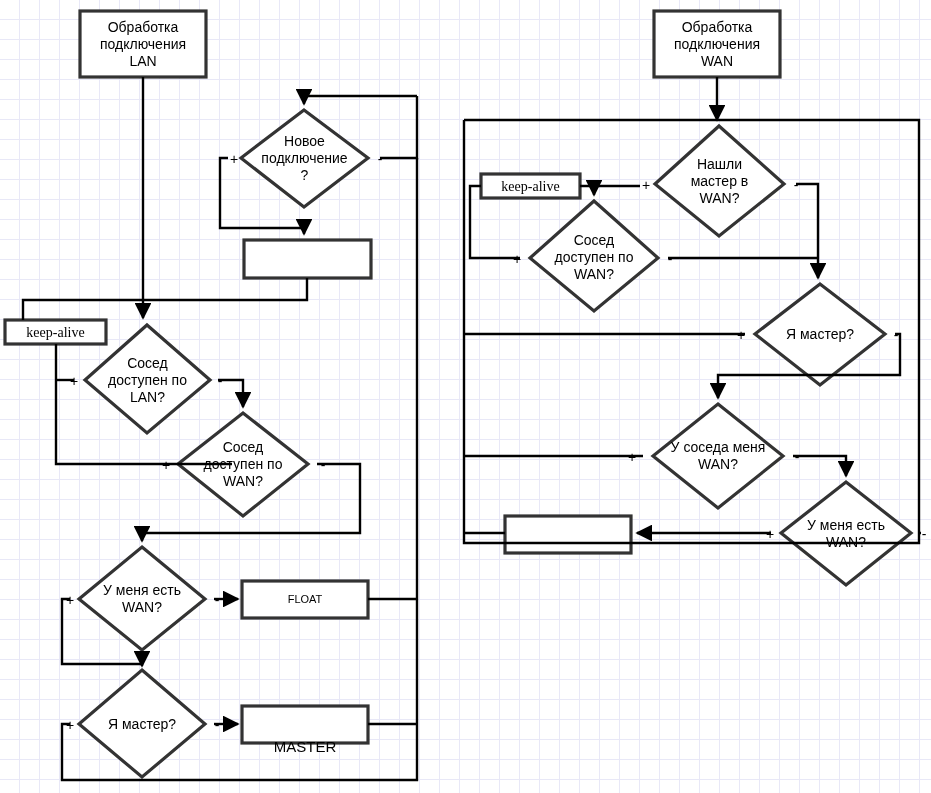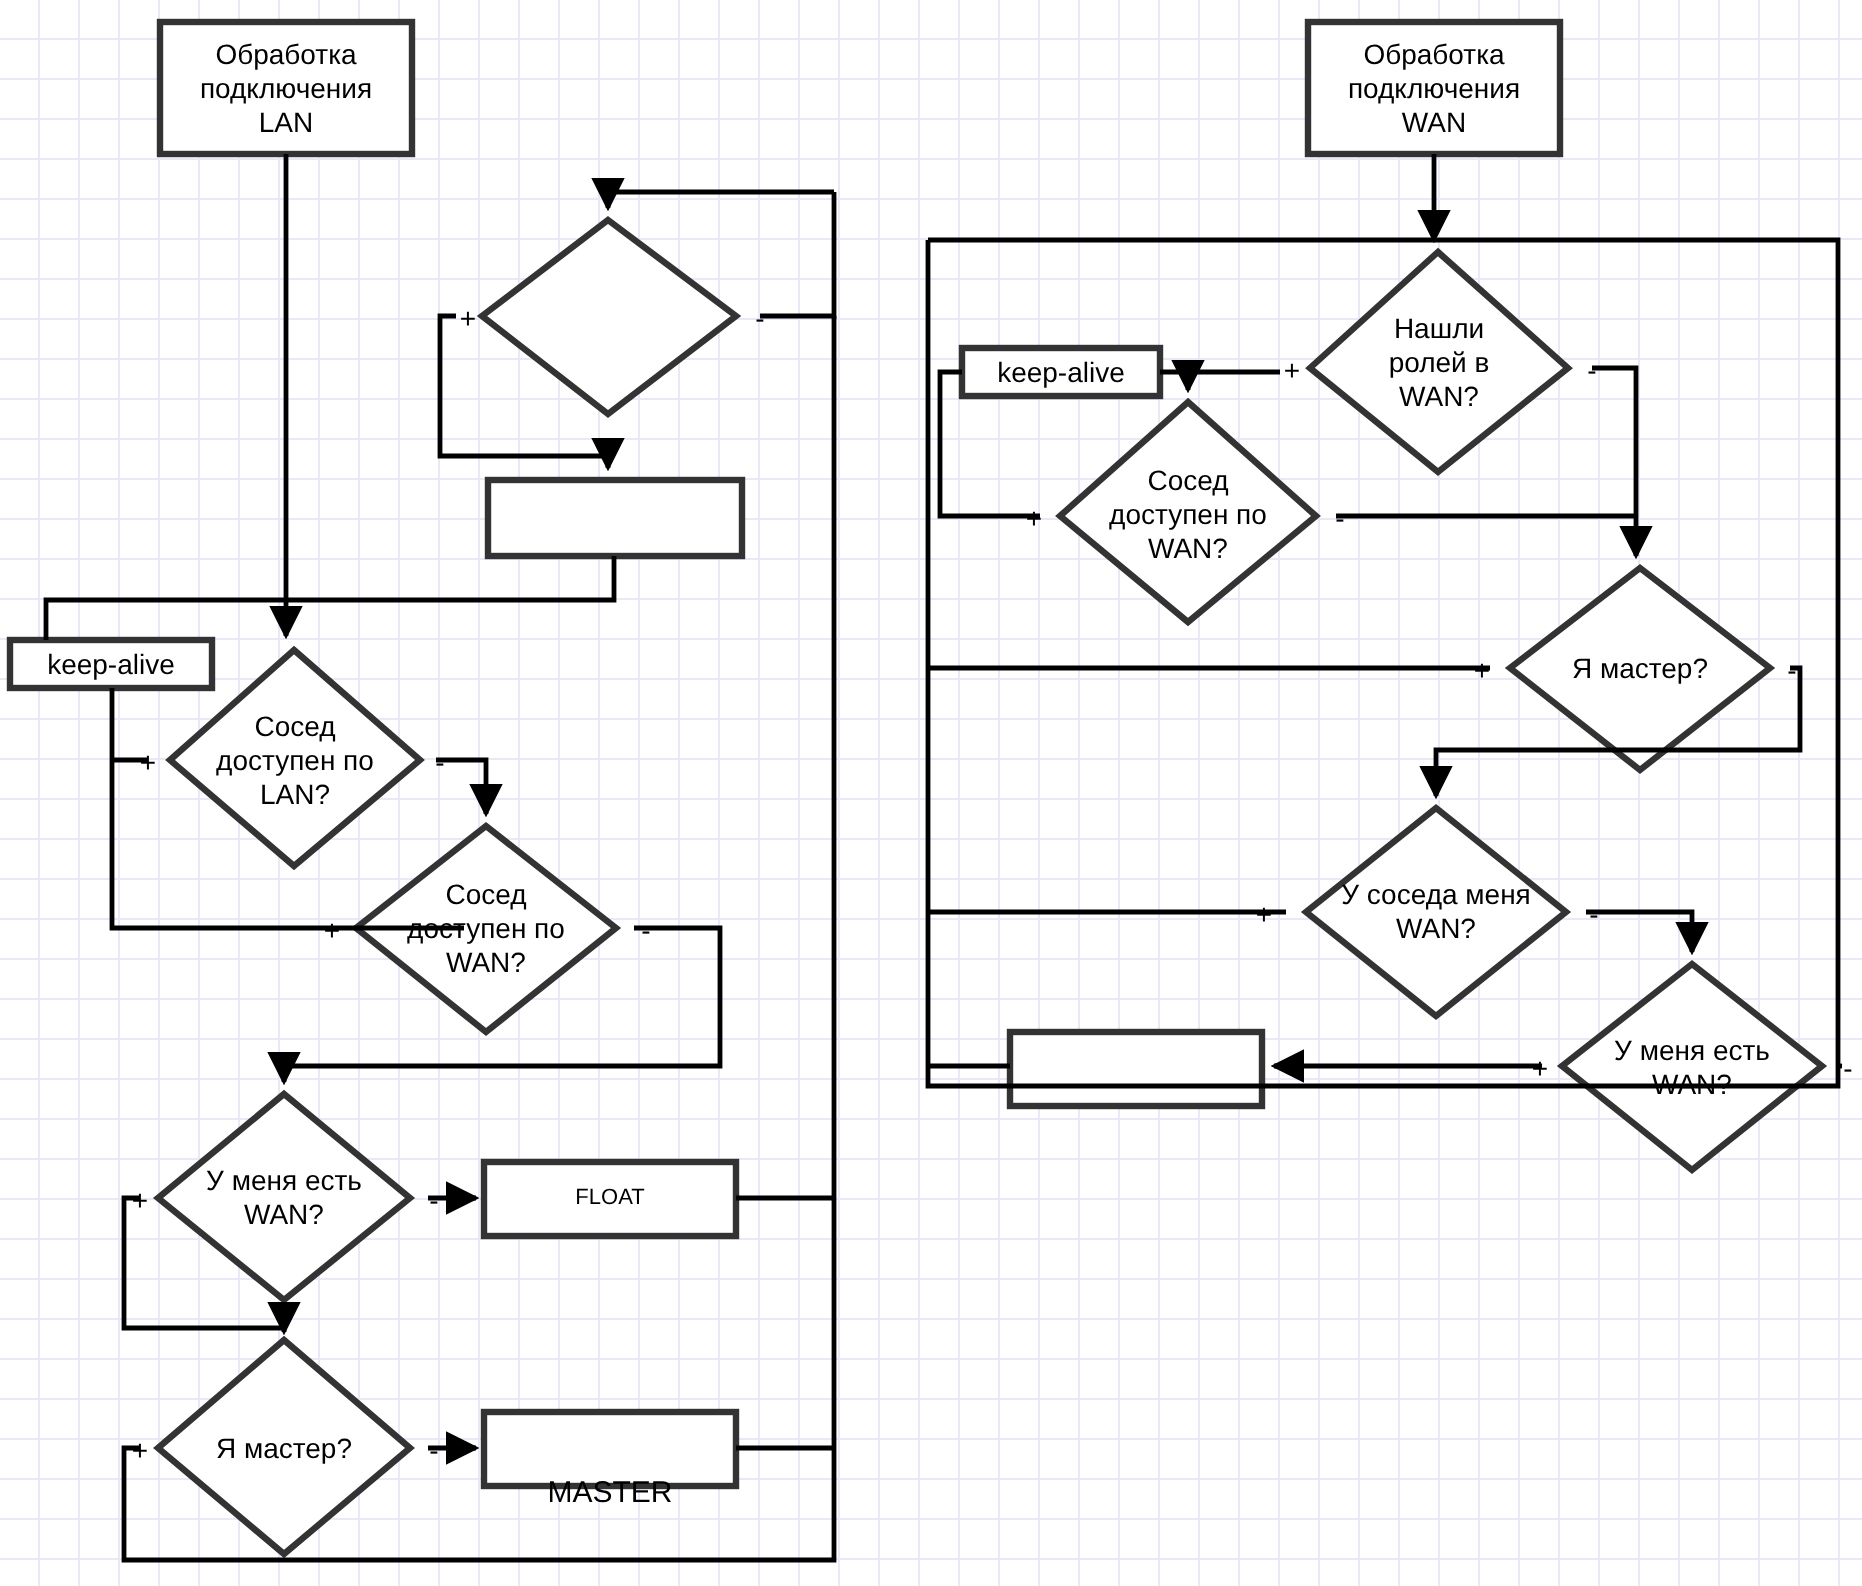--- a/index.html
+++ b/index.html
@@ -40,21 +40,21 @@
     white-space: pre-line;
   }
   .sign-label {
     position: absolute;
     color: #000000;
     font-family: "Liberation Sans", sans-serif;
     font-size: 14px;
     line-height: 14px;
     text-align: center;
   }
-  .ka-label { font-size: 14px; }
+  .ka-label { font-size: 14px; font-family: Liberation Serif, serif; }
 </style>
 </head>
 <body>
 
 <div id="canvas">
 
   <svg id="svg-layer" viewBox="0 0 931 793" xmlns="http://www.w3.org/2000/svg">
     <defs>
       <marker id="arrow" viewBox="0 0 10 10" refX="9" refY="5" markerWidth="7" markerHeight="7" orient="auto-start-reverse">
         <path d="M 0 0 L 10 5 L 0 10 z" fill="#000000"></path>
@@ -151,20 +151,23 @@
       <path d="M 921 533 L 919 533"></path>
 
       <path d="M 505 533 L 464 533"></path>
     </g>
   </svg>
 
   <div class="node-label" style="left:80px; top:11px; width:126px; height:66px;">Обработка
 подключения
 LAN</div>
 
+  <div class="node-label" style="left:241px; top:110px; width:127px; height:97px;">Новое
+подключение
+?</div>
 
 
   <div class="node-label ka-label" style="left:5px; top:320px; width:101px; height:24px;">keep-alive</div>
 
   <div class="node-label" style="left:85px; top:330px; width:125px; height:100px;">Сосед
 доступен по
 LAN?</div>
 
   <div class="node-label" style="left:178px; top:414px; width:130px; height:100px;">Сосед
 доступен по
@@ -179,21 +182,21 @@
 
   <div class="node-label" style="left:242px; top:728px; width:126px; height:37px; font-size:15px;">MASTER</div>
 
   <div class="node-label" style="left:654px; top:11px; width:126px; height:66px;">Обработка
 подключения
 WAN</div>
 
   <div class="node-label ka-label" style="left:481px; top:174px; width:99px; height:24px;">keep-alive</div>
 
   <div class="node-label" style="left:655px; top:131px; width:129px; height:100px;">Нашли
-ролей в
+мастер в
 WAN?</div>
 
   <div class="node-label" style="left:530px; top:207px; width:128px; height:100px;">Сосед
 доступен по
 WAN?</div>
 
   <div class="node-label" style="left:755px; top:284px; width:130px; height:101px;">Я мастер?</div>
 
   <div class="node-label" style="left:648px; top:406px; width:140px; height:100px;">У соседа меня
 WAN?</div>

